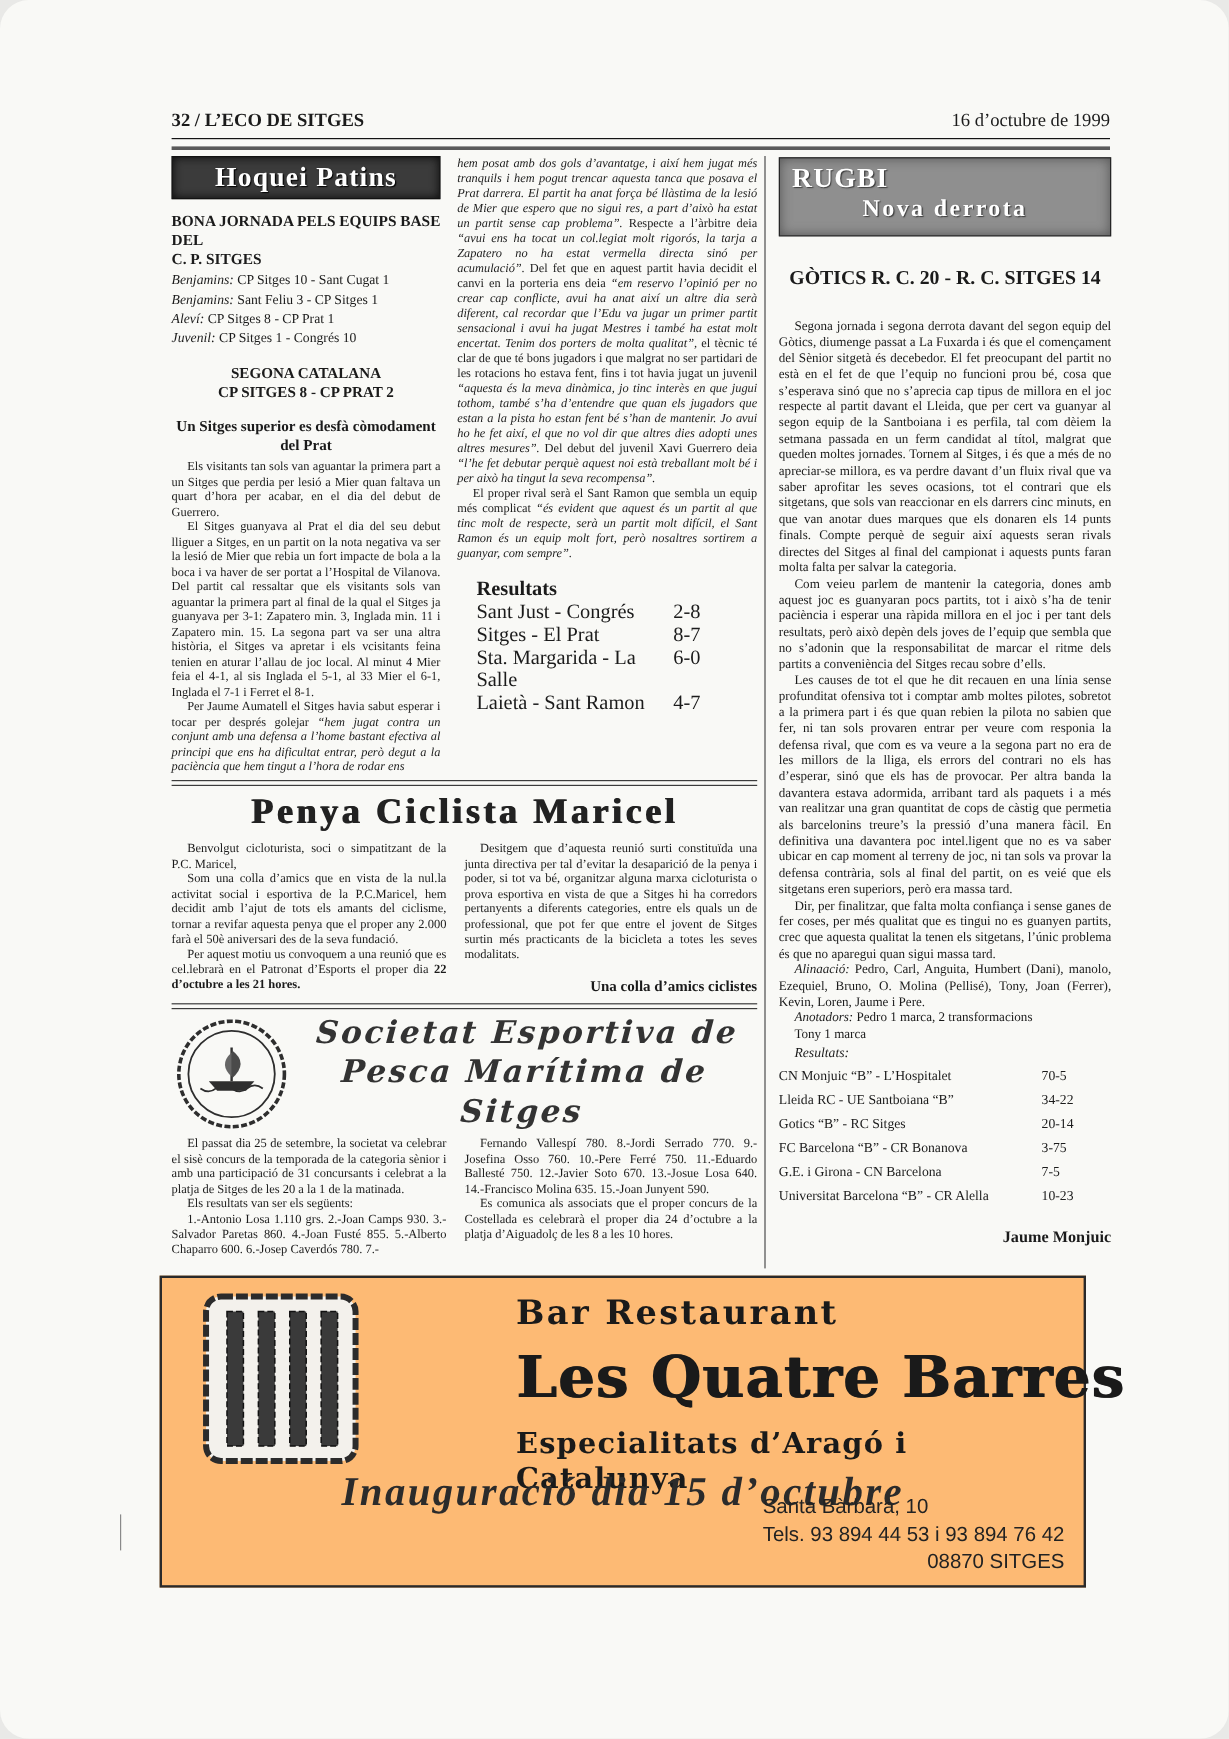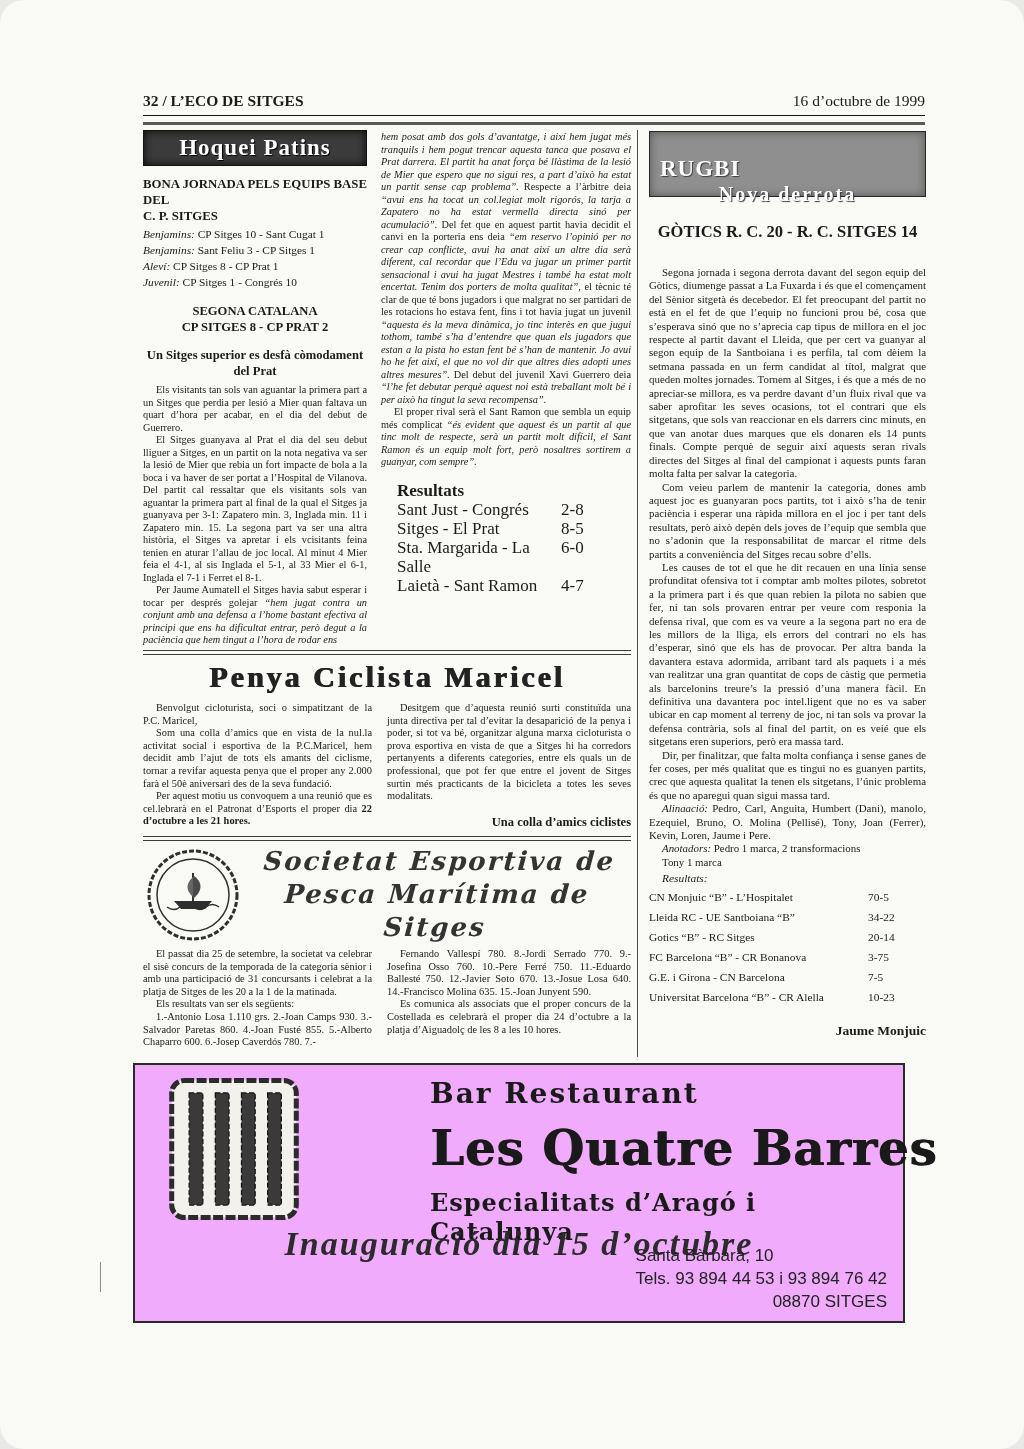--- a/index.html
+++ b/index.html
@@ -43,21 +43,21 @@
   .mini-table{margin:12px 0 0 16px;width:206px;font-size:17px;}
   .mt-title{font-weight:bold;line-height:19px;}
   .res-row{display:flex;line-height:19px;}
   .res-row .name{flex:1;}
   .res-row .score{width:42px;flex:none;}
 
   
   .rug-box{background:#8f8f8f;border:1px solid #262626;height:64px;color:#fff;
        box-shadow:inset 0 0 10px #555;}
   .rug-t{font-weight:bold;font-size:23px;line-height:26px;padding:4px 0 0 10px;
-       text-shadow:1px 1px 1px #3a3a3a;letter-spacing:1px;margin-top:20px;}
+       text-shadow:1px 1px 1px #3a3a3a;letter-spacing:1px;}
   .rug-s{font-weight:bold;font-size:20px;line-height:24px;text-align:center;
        letter-spacing:2px;text-shadow:1px 1px 1px #3a3a3a;}
   .gotics{font-weight:bold;font-size:16.5px;text-align:center;margin:25px 0 24px 0;}
   .rug-list{font-size:11.4px;}
   .rug-list .res-row{line-height:20px;}
   .rug-list .res-row .score{width:58px;}
   .rug-reslabel{font-style:italic;font-size:11.4px;line-height:18px;text-indent:13px;}
   .sig{font-weight:bold;font-size:13.5px;text-align:right;margin-top:16px;}
 
   
@@ -75,21 +75,21 @@
   .pesca-head{display:flex;align-items:center;}
   .seal{flex:none;width:100px;height:96px;}
   .pesca-titles{flex:1;text-align:center;font-weight:bold;font-style:italic;
        font-family:"DejaVu Serif", serif;color:#333;transform:skewX(-4deg);}
   .pesca-t1{font-size:26px;line-height:33px;letter-spacing:2px;}
   .pesca-t2{font-size:26px;line-height:33px;letter-spacing:2px;}
   .pesca-cols{margin-top:4px;}
 
   
   .ad{position:absolute;left:133px;top:1063px;width:768px;height:256px;
-      border:2px solid #2a2a2a;background:#f0abfc;}
+      border:2px solid #2a2a2a;background:#fdba74;}
   .ad-crest{position:absolute;left:24px;top:8px;}
   .ad-head{position:absolute;left:295px;top:12px;width:465px;
       font-family:"DejaVu Serif", serif;color:#1a1a1a;}
   .ad-type{font-weight:bold;font-size:28px;letter-spacing:2px;}
   .ad-name{font-weight:bold;font-size:48px;letter-spacing:1px;margin-top:10px;white-space:nowrap;
       text-shadow:1px 0 0 #1a1a1a;}
   .ad-tag{font-weight:bold;font-size:24px;letter-spacing:1px;margin-top:12px;}
   .ad-inaug{position:absolute;left:0;right:0;top:160px;text-align:center;
       font-style:italic;font-weight:bold;font-size:34px;letter-spacing:2px;color:#2b2b2b;}
   .ad-bottom{position:absolute;left:22px;right:16px;bottom:8px;display:flex;
@@ -135,21 +135,21 @@
     <p class="noind"><span class="it">hem posat amb dos gols d’avantatge, i així hem jugat més tranquils i hem pogut trencar aquesta tanca que posava el Prat darrera. El partit ha anat força bé llàstima de la lesió de Mier que espero que no sigui res, a part d’això ha estat un partit sense cap problema”.</span><span> Respecte a l’àrbitre deia </span><span class="it">“avui ens ha tocat un col.legiat molt rigorós, la tarja a Zapatero no ha estat vermella directa sinó per acumulació”.</span><span> Del fet que en aquest partit havia decidit el canvi en la porteria ens deia </span><span class="it">“em reservo l’opinió per no crear cap conflicte, avui ha anat així un altre dia serà diferent, cal recordar que l’Edu va jugar un primer partit sensacional i avui ha jugat Mestres i també ha estat molt encertat. Tenim dos porters de molta qualitat”,</span><span> el tècnic té clar de que té bons jugadors i que malgrat no ser partidari de les rotacions ho estava fent, fins i tot havia jugat un juvenil </span><span class="it">“aquesta és la meva dinàmica, jo tinc interès en que jugui tothom, també s’ha d’entendre que quan els jugadors que estan a la pista ho estan fent bé s’han de mantenir. Jo avui ho he fet així, el que no vol dir que altres dies adopti unes altres mesures”.</span><span> Del debut del juvenil Xavi Guerrero deia </span><span class="it">“l’he fet debutar perquè aquest noi està treballant molt bé i per això ha tingut la seva recompensa”.</span></p>
     <p><span>El proper rival serà el Sant Ramon que sembla un equip més complicat </span><span class="it">“és evident que aquest és un partit al que tinc molt de respecte, serà un partit molt difícil, el Sant Ramon és un equip molt fort, però nosaltres sortirem a guanyar, com sempre”.</span></p>
     <div class="mini-table">
       <div class="mt-title">Resultats</div>
       <div class="res-row">
           <span class="name">Sant Just - Congrés</span>
           <span class="score">2-8</span>
         </div>
       <div class="res-row">
           <span class="name">Sitges - El Prat</span>
-          <span class="score">8-5</span>
+          <span class="score">8-7</span>
         </div>
       <div class="res-row">
           <span class="name">Sta. Margarida - La Salle</span>
           <span class="score">6-0</span>
         </div>
       <div class="res-row">
           <span class="name">Laietà - Sant Ramon</span>
           <span class="score">4-7</span>
         </div>
     </div>

